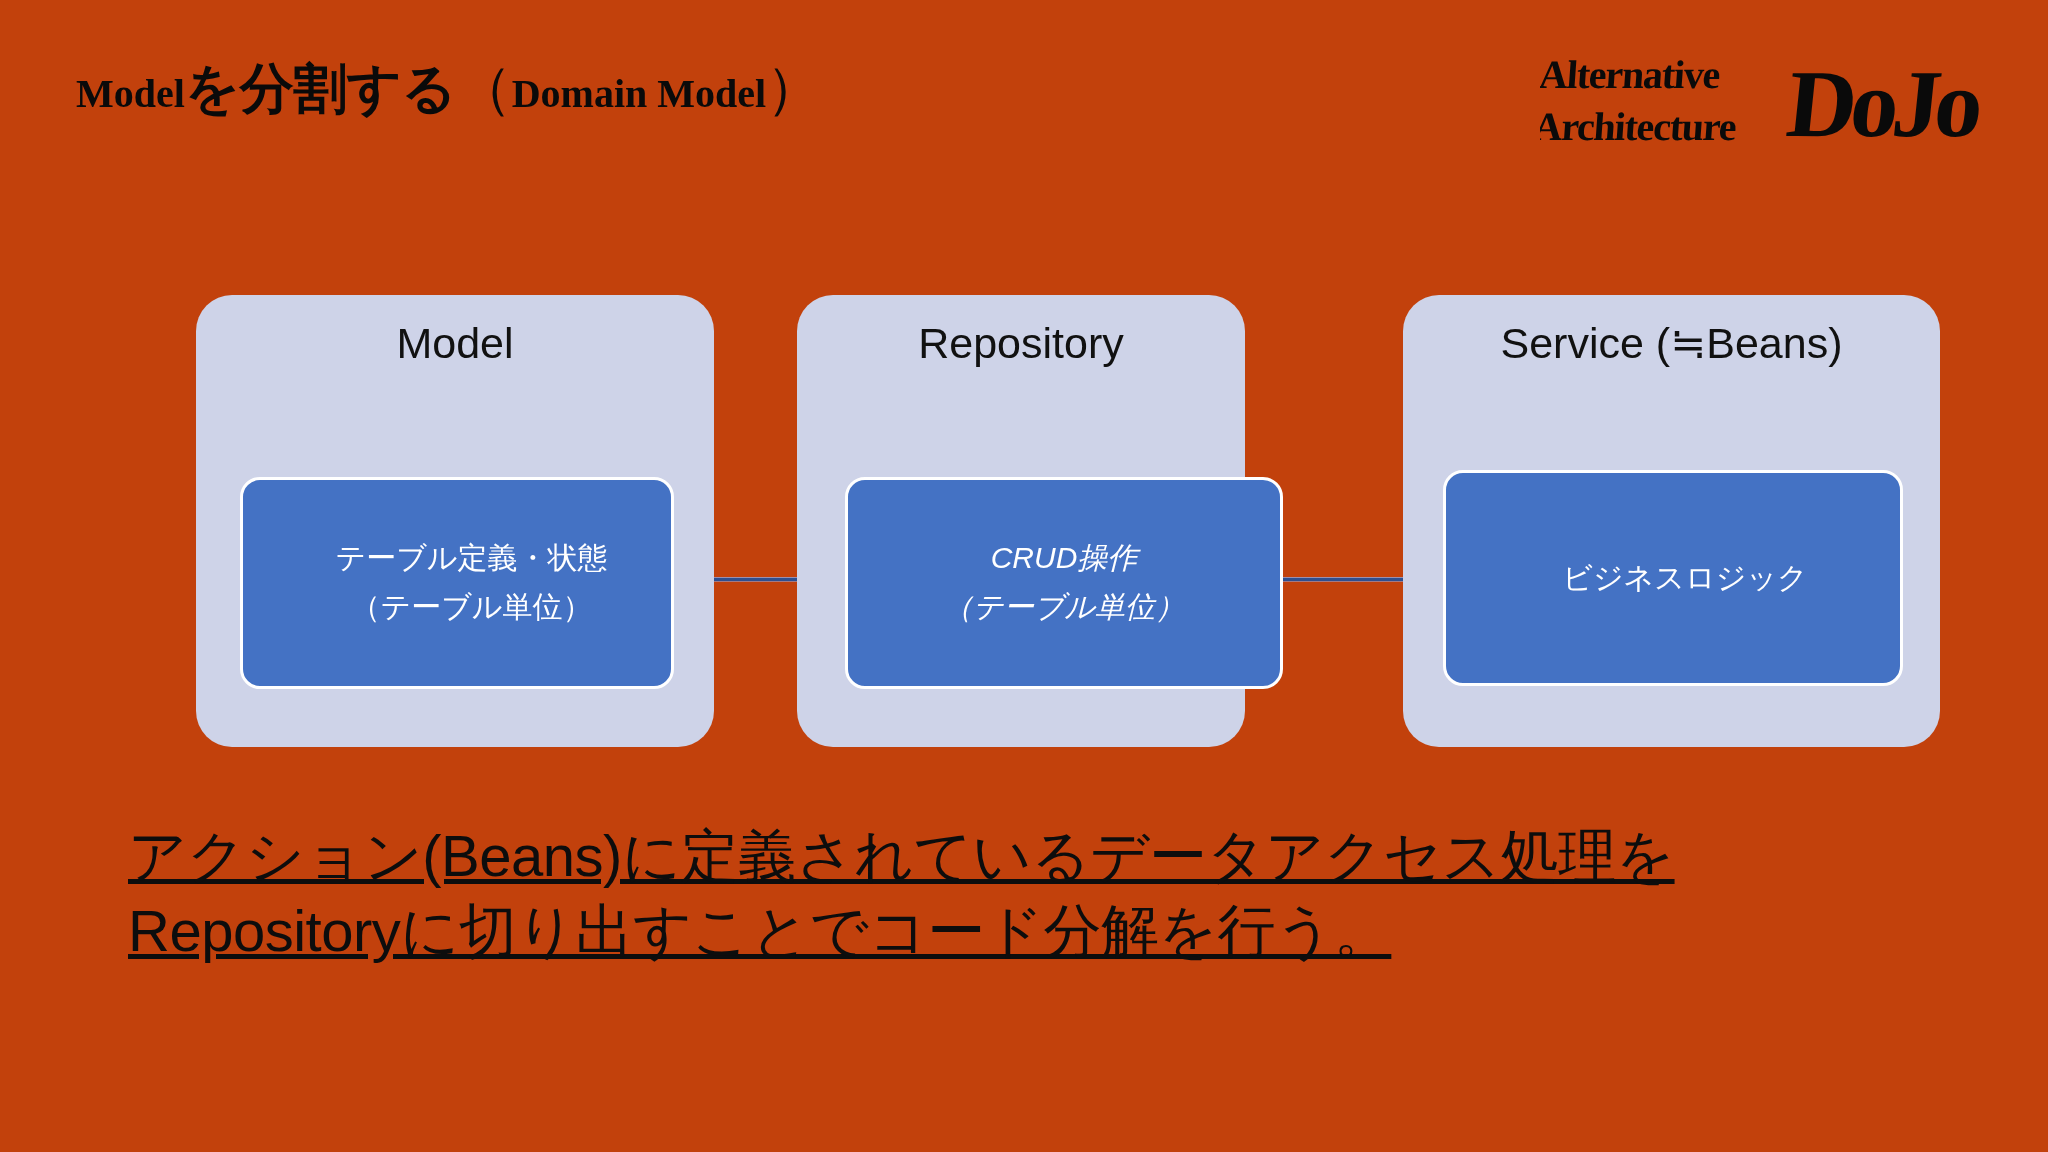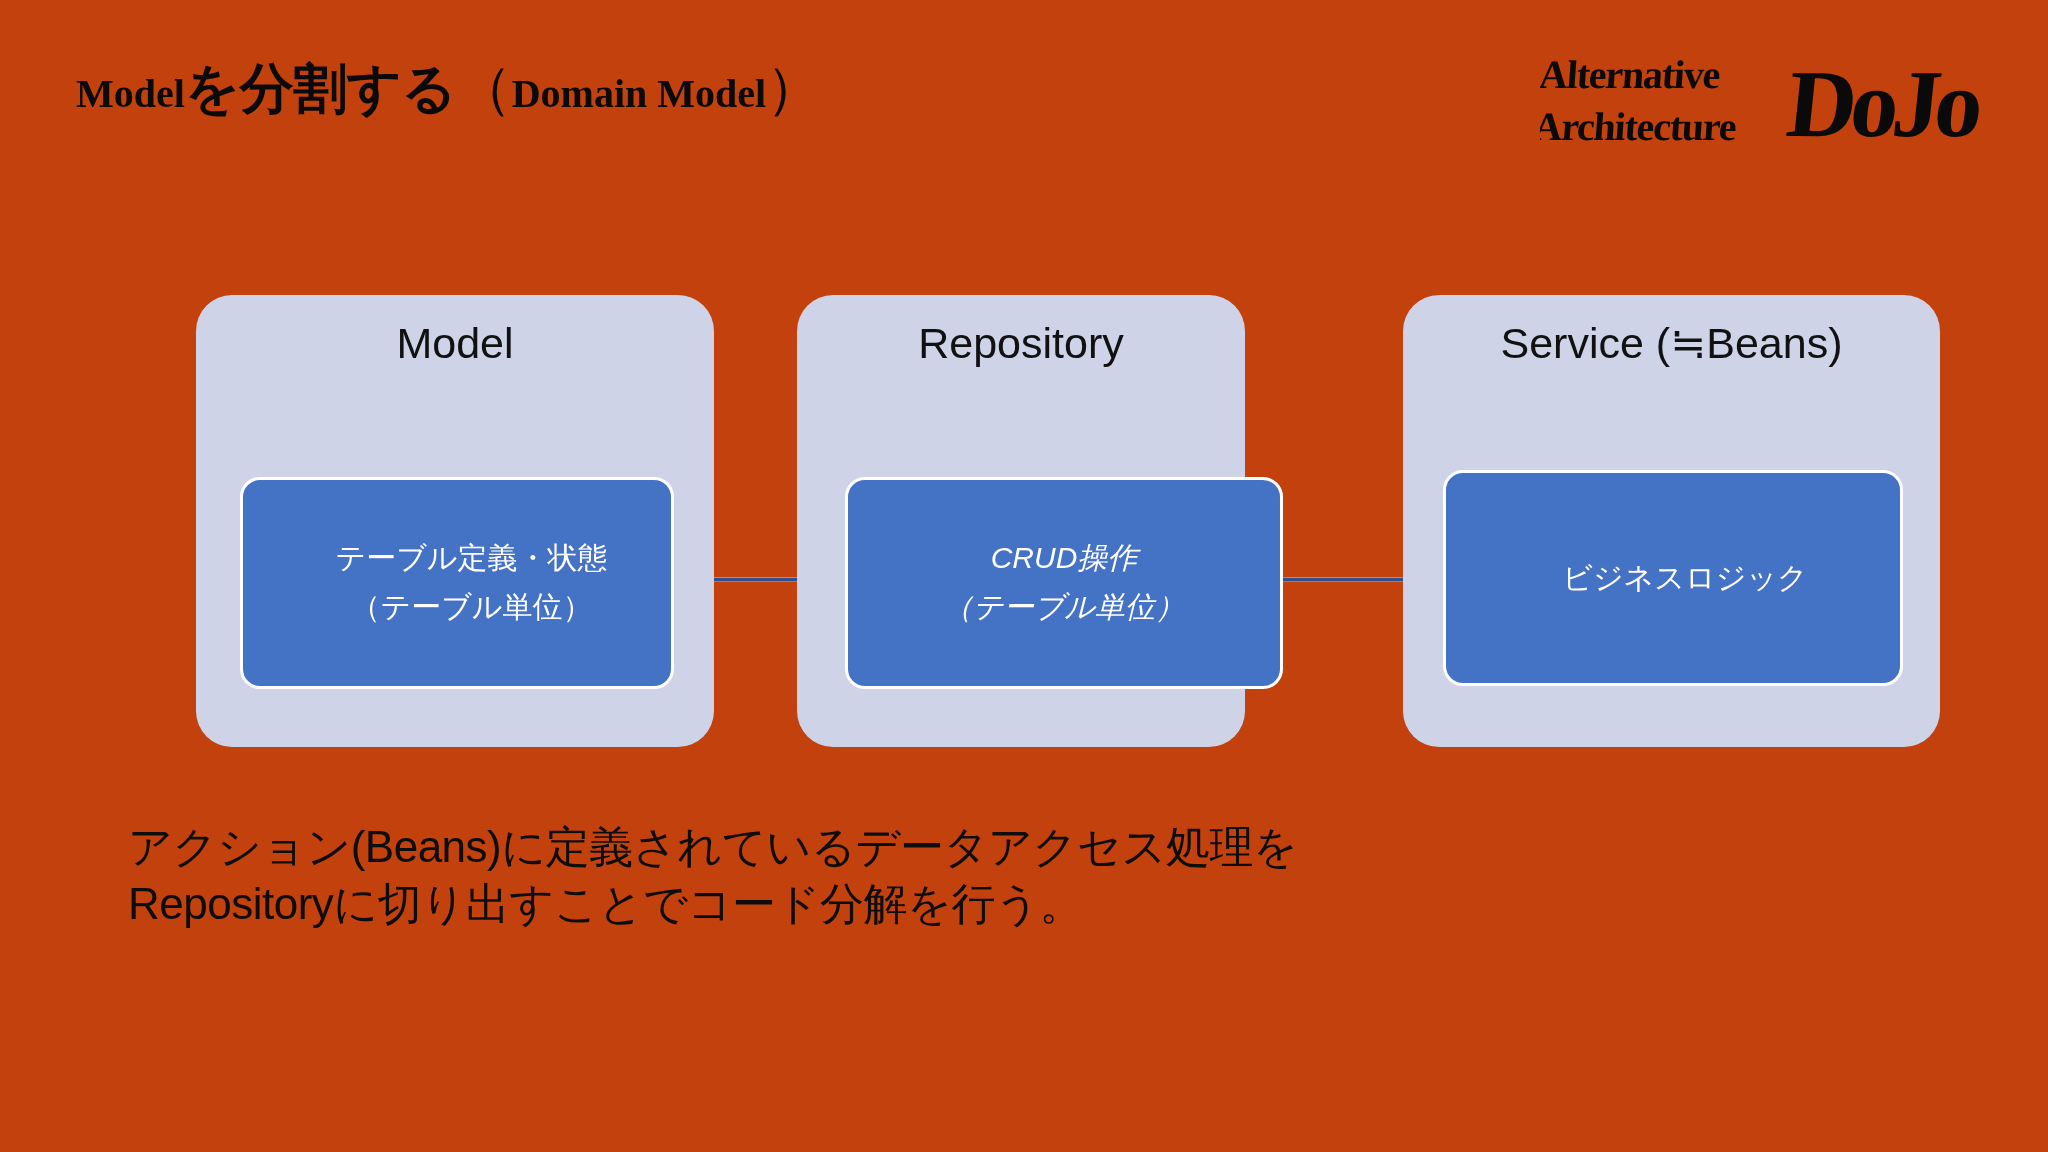--- a/index.html
+++ b/index.html
@@ -111,25 +111,26 @@
     background: #2f4f8f;
     box-shadow: 0 -1px 0 rgba(140,170,230,0.75), 0 1px 0 rgba(140,170,230,0.55);
   }
 
   
   #caption {
     position: absolute;
     left: 128px;
     top: 818px;
     width: 1800px;
-    font-size: 44px;
+    font-size: 58px;
     line-height: 1.30;
     color: #0d0d0d;
     font-family: "Liberation Sans", "DejaVu Sans", sans-serif;
     letter-spacing: -0.5px;
+    text-decoration: underline;
   }
   #caption .cap-line { display: block; white-space: nowrap; }
 </style>
 </head>
 <body>
 
 <div id="slide">
 
   <div id="slide-title">
     <span class="latin">Model</span><span class="jp">を分割する</span><span class="paren">（</span><span class="latin">Domain Model</span><span class="paren">）</span>

